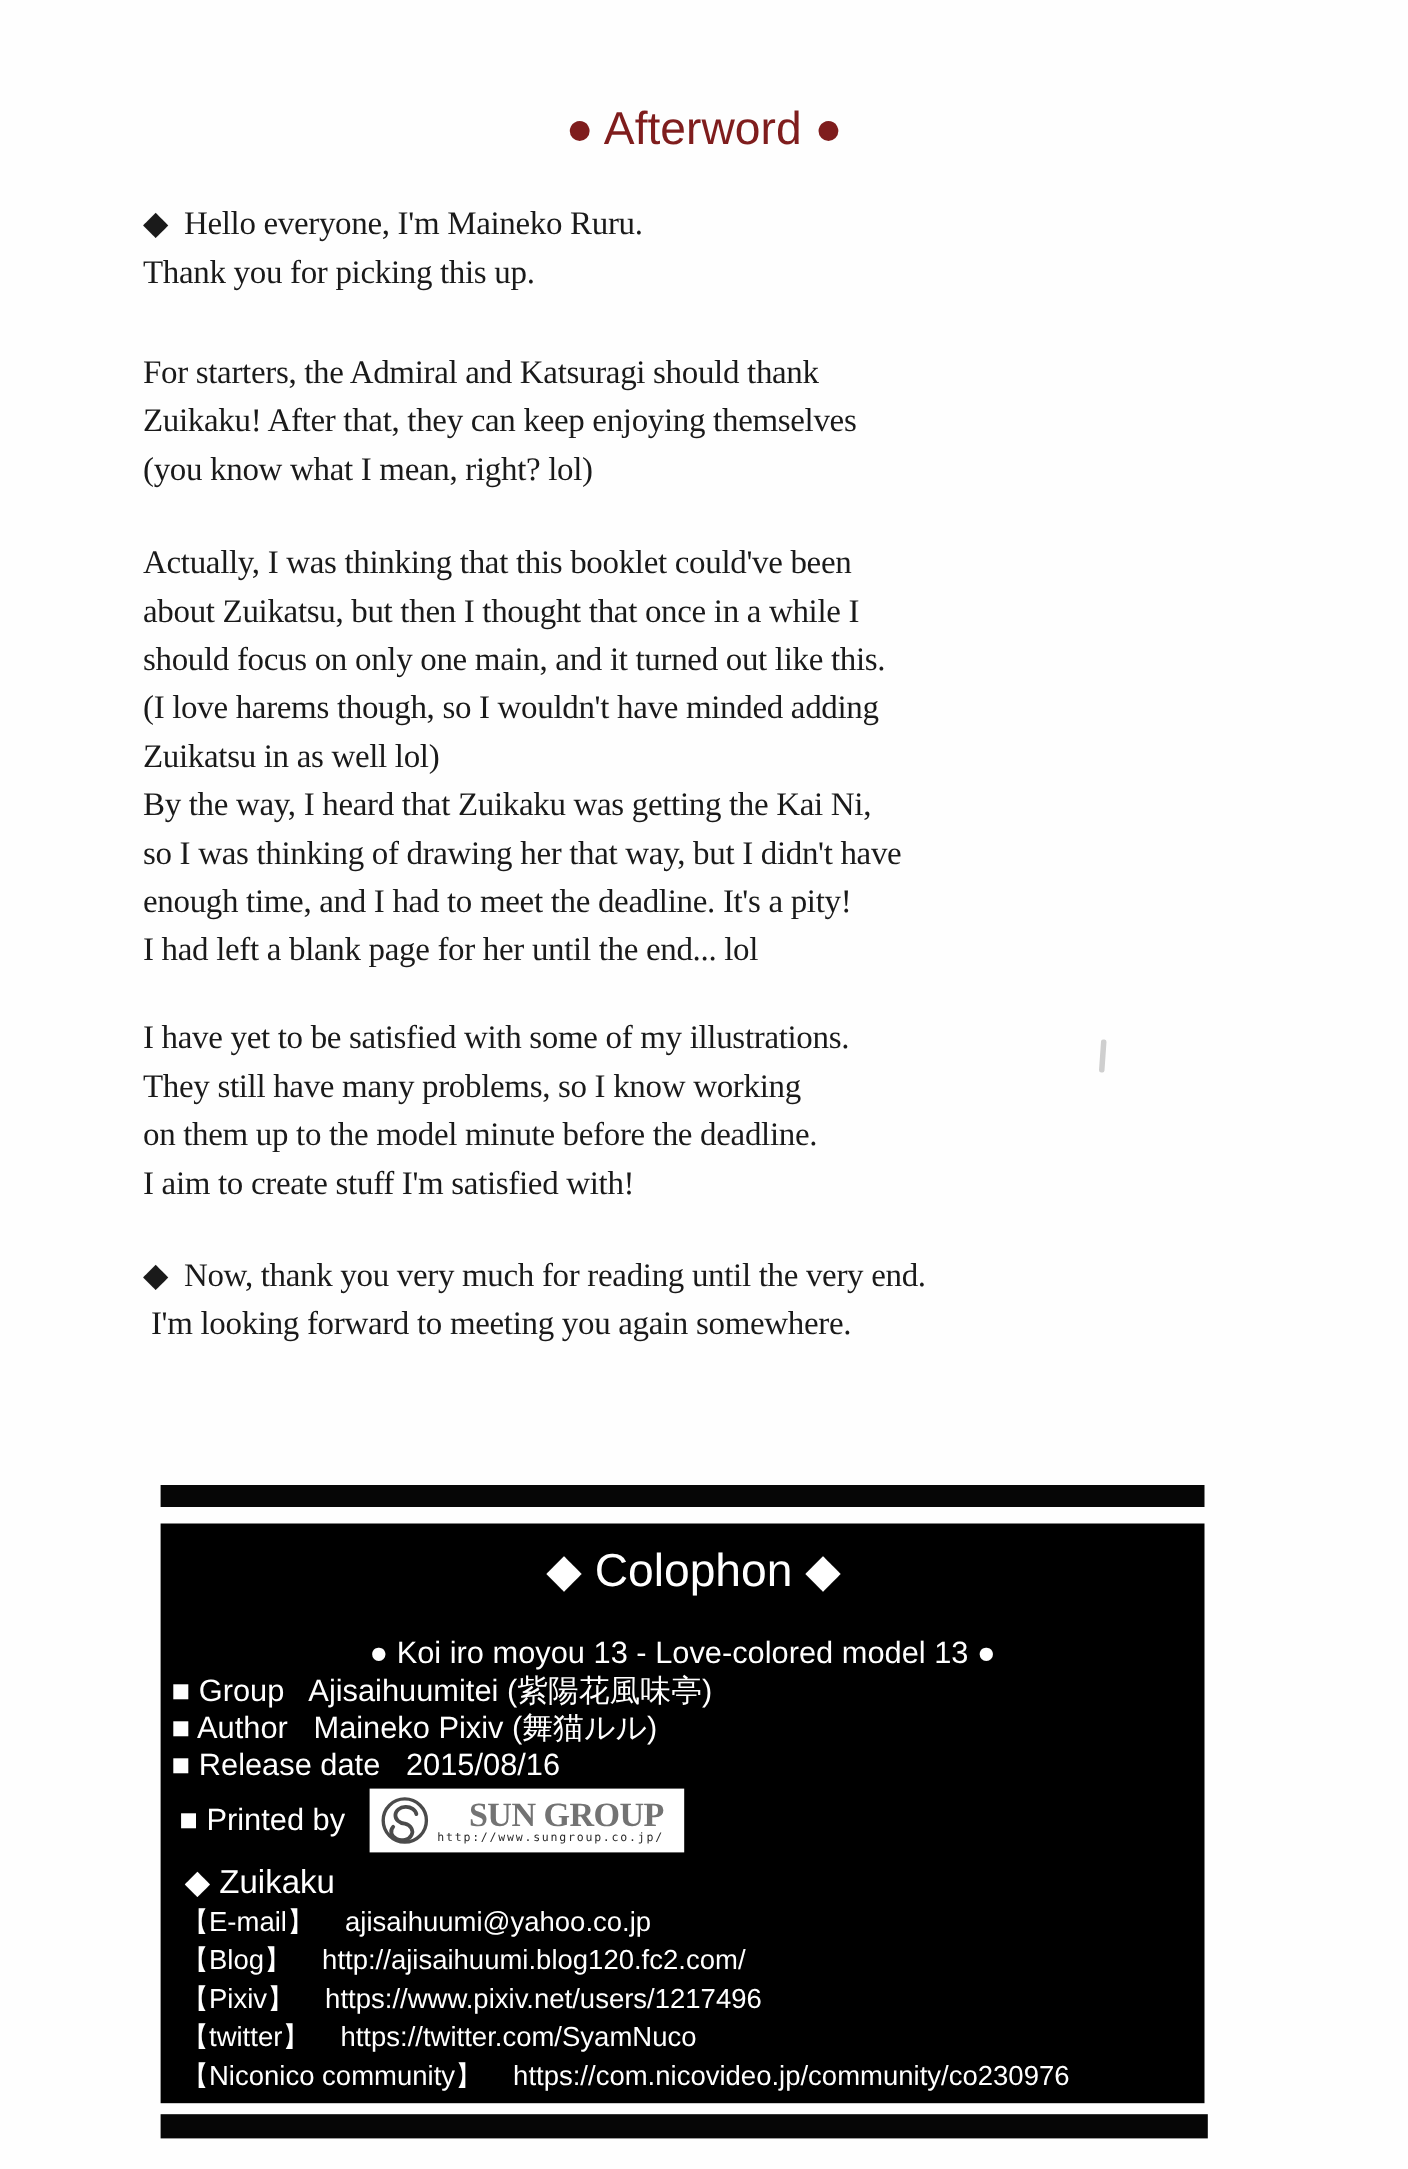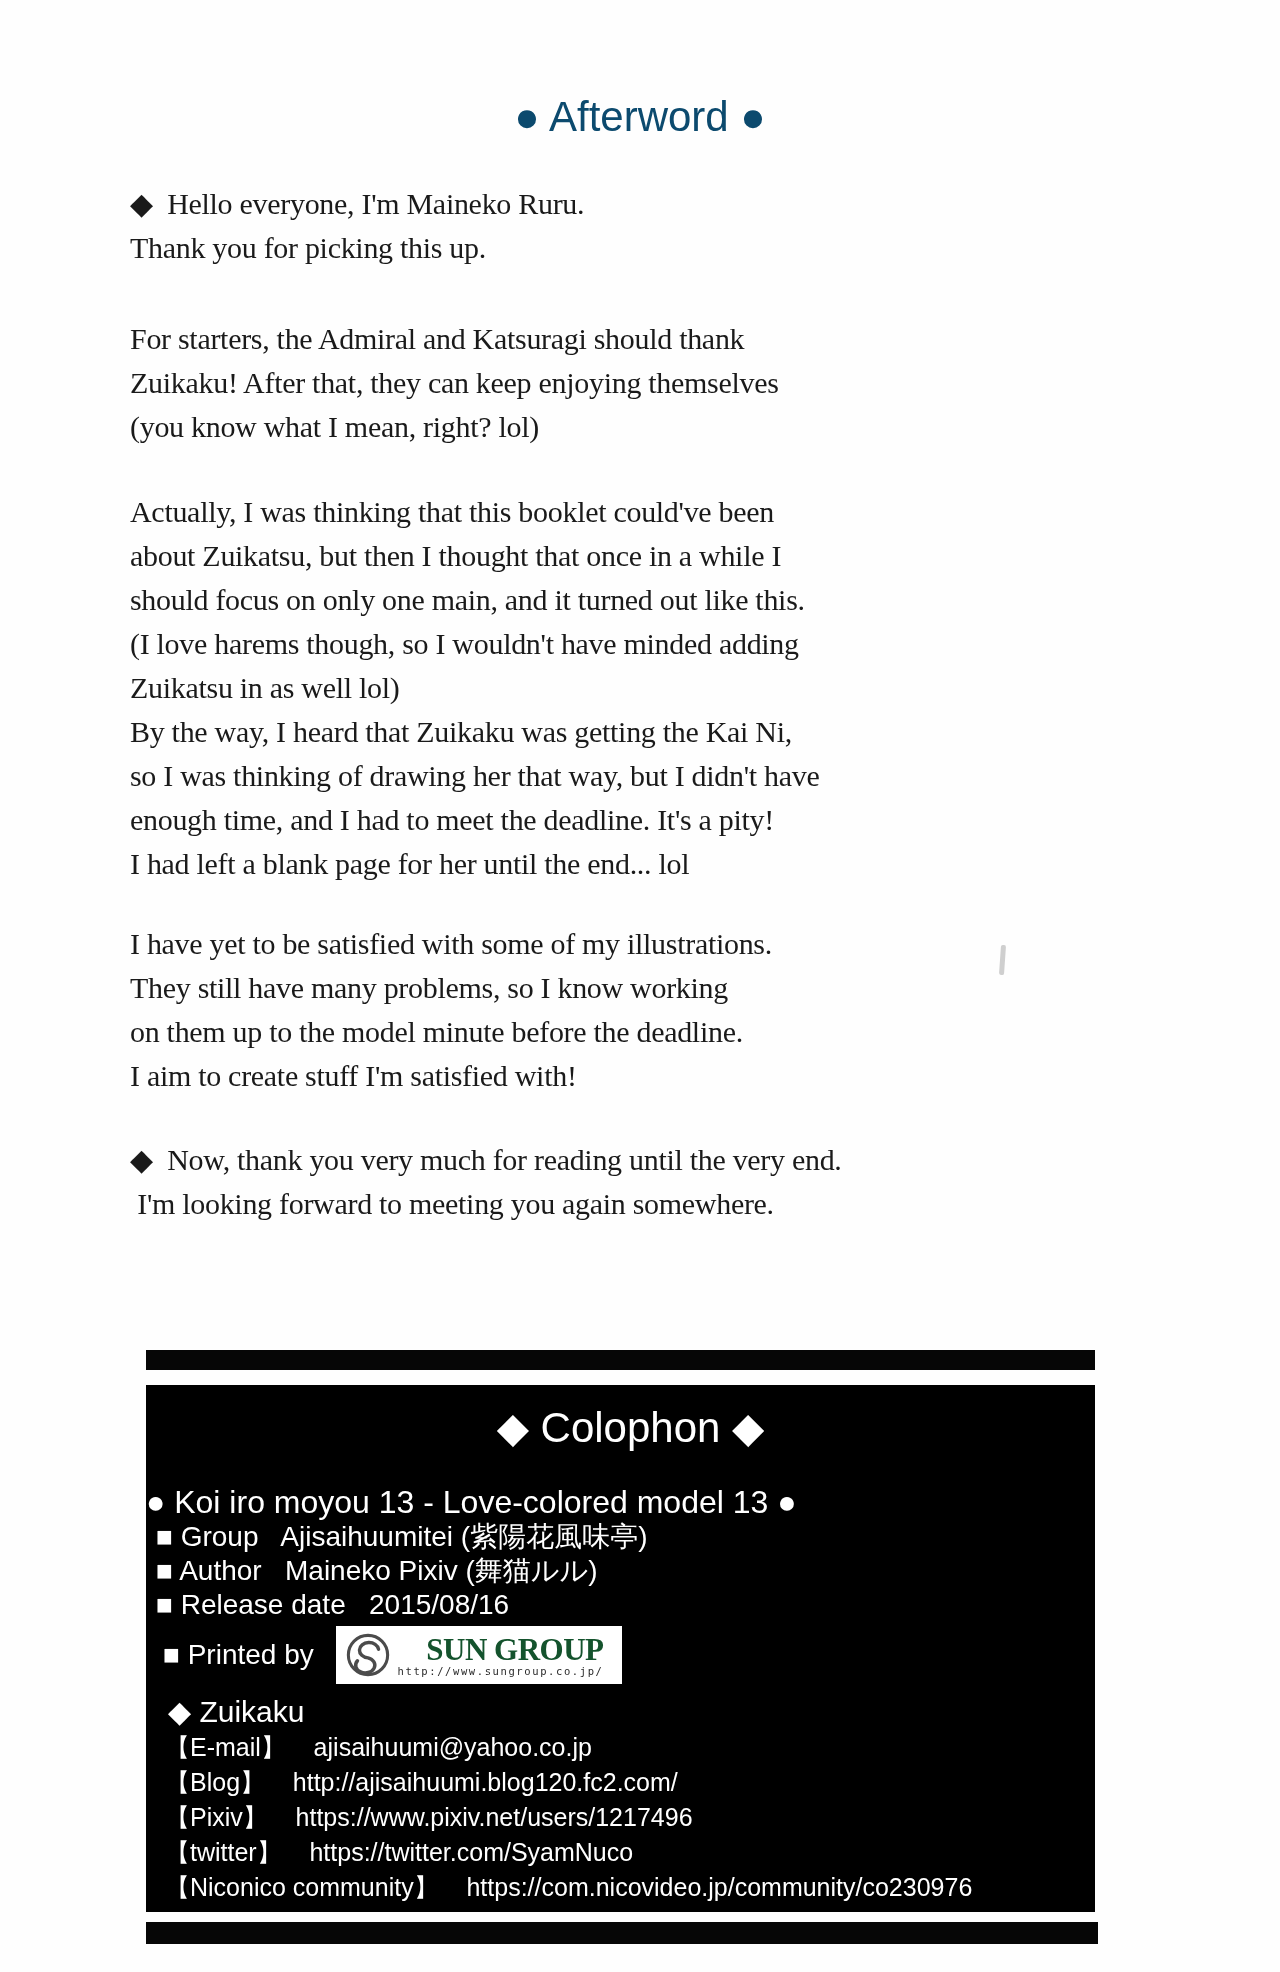--- a/index.html
+++ b/index.html
@@ -3,21 +3,21 @@
 <meta charset="utf-8">
 <style>
   html,body{margin:0;padding:0;background:#e8e8e8;}
   .page{
     position:relative;width:1280px;height:1972px;background:#fefefe;
     font-family:"Liberation Sans","DejaVu Sans",sans-serif;color:#151515;
     overflow:hidden;margin:0 auto;
   }
   .title{
     margin:92px 0 0 0;padding:0;text-align:center;
-    font-size:42px;line-height:50px;font-weight:400;color:#0c4a6e;
+    font-size:42px;line-height:50px;font-weight:400;color:#7f1d1d;
     white-space:pre-wrap;
   }
   .body-text{margin-left:130px;}
   .para{margin:0;}
   .para .line{
     font-size:30px;line-height:44px;white-space:pre-wrap;color:#1a1a1a;
     letter-spacing:-0.3px;
     font-family:Liberation Serif, serif;
   }
   .para.p1{margin-top:40px;}
@@ -34,41 +34,41 @@
   .bar-bottom{margin-top:10px;height:22px;width:952px;}
   .colophon{
     margin-left:146px;margin-top:15px;width:949px;height:527px;
     background:#000;color:#fff;box-sizing:border-box;padding-top:18px;
   }
   .c-title{
     text-align:center;font-size:42px;line-height:50px;white-space:pre-wrap;margin-left:20px;
   }
   .c-book{
     margin-top:32px;
-    font-size:32px;line-height:35px;white-space:pre-wrap;
+    font-size:28px;line-height:35px;white-space:pre-wrap;text-align:center;
   }
   .c-credit{
     padding-left:10px;font-size:28px;line-height:34px;white-space:pre-wrap;
   }
   .printed-row{
     margin-top:2px;padding-left:17px;height:62px;
     display:flex;align-items:center;
   }
   .printed-row .p-label{
     font-size:28px;line-height:34px;white-space:pre-wrap;
   }
   .logo{
     margin-left:14px;width:286px;height:58px;background:#fff;color:#111;
     display:flex;align-items:center;box-sizing:border-box;padding-left:9px;
   }
   .logo svg{flex:0 0 auto;}
   .logo-text-wrap{margin-left:7px;display:flex;flex-direction:column;align-items:flex-end;}
   .logo-name{
     font-family:"Liberation Serif","DejaVu Serif",serif;font-weight:700;
-    font-size:31px;line-height:31px;letter-spacing:-0.5px;color:#14532d;
+    font-size:31px;line-height:31px;letter-spacing:-0.5px;color:#737373;
   }
   .logo-url{
     font-size:10.5px;line-height:12px;letter-spacing:1.6px;color:#2a2a2a;
     font-family:"DejaVu Sans Mono","Liberation Mono",monospace;
   }
   .c-contacts-title{
     margin-top:8px;padding-left:22px;font-size:30px;line-height:36px;
     white-space:pre-wrap;
   }
   .c-contact{

